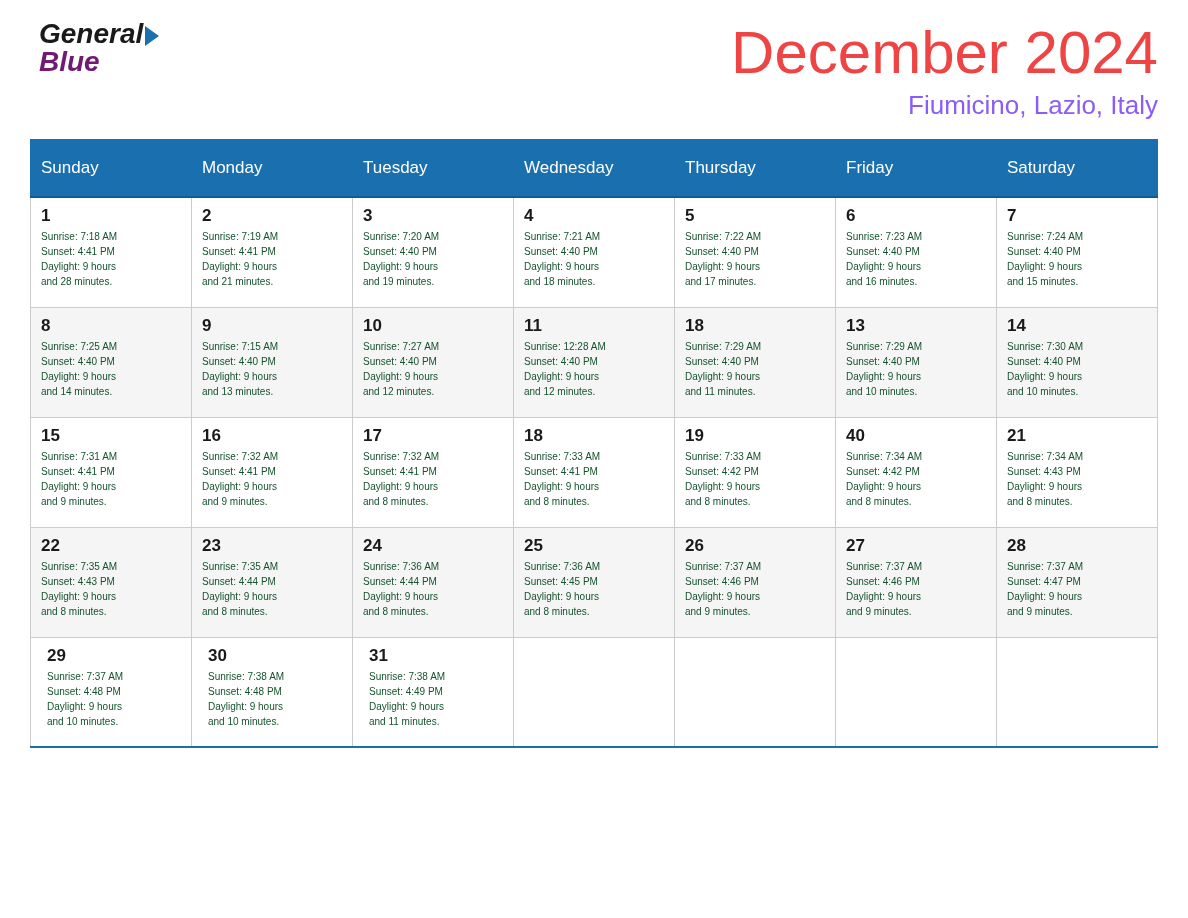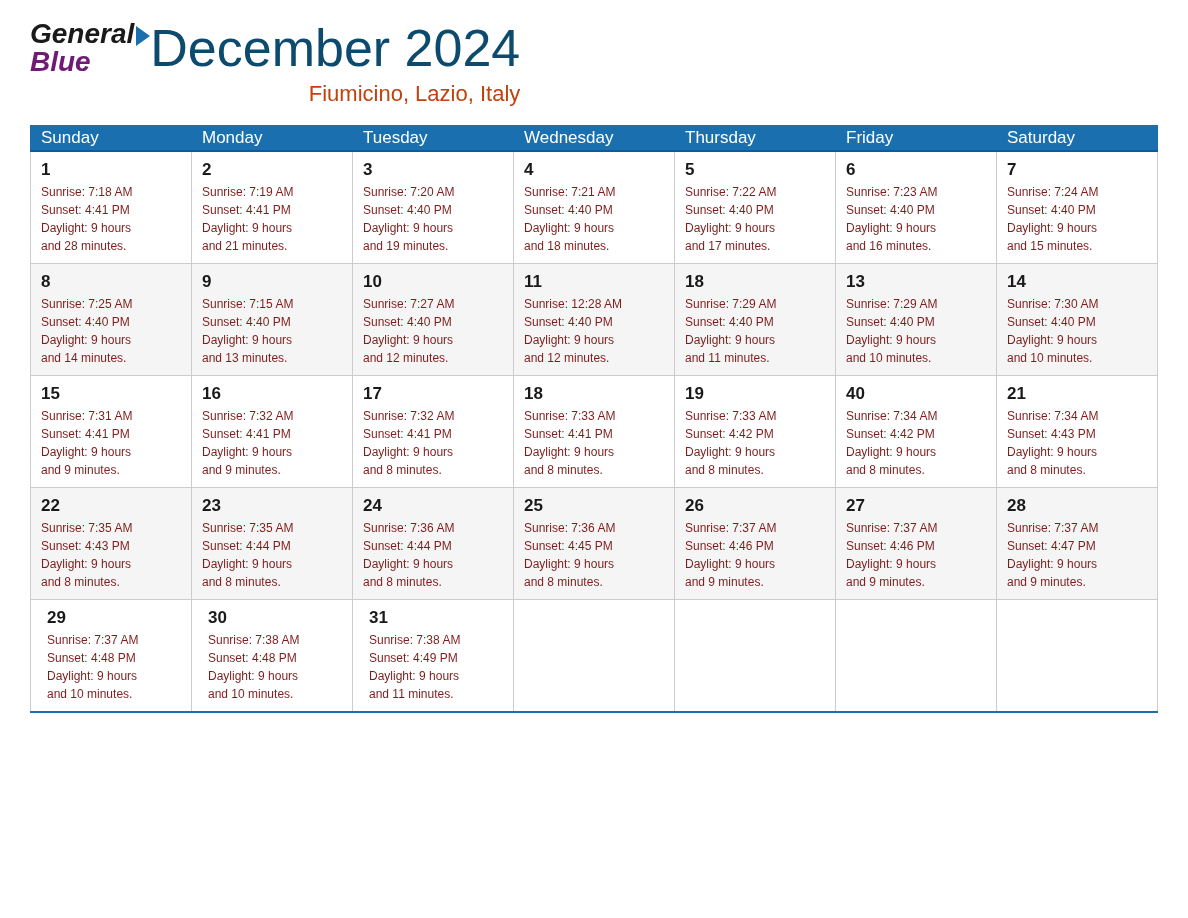--- a/index.html
+++ b/index.html
@@ -5,22 +5,24 @@
     * { box-sizing: border-box; margin: 0; padding: 0; }
     body {
       font-family: Arial, Helvetica, sans-serif;
       background: #fff;
       padding: 20px 30px;
       width: 1188px;
       min-height: 918px;
     }
     .header {
       display: flex;
+      justify-content: space-between;
       align-items: flex-start;
       margin-bottom: 18px;
+      margin-left: 9px;
     }
     .logo {
       display: flex;
       flex-direction: column;
       align-items: flex-start;
       line-height: 1;
     }
     .logo-top {
       display: flex;
       align-items: center;
@@ -43,41 +45,41 @@
     .logo-blue {
       font-size: 28px;
       font-weight: bold;
       color: #701a75;
       font-style: italic;
     }
     .title-block {
       text-align: right;
     }
     .month-title {
-      font-size: 52px;
+      font-size: 60px;
       font-weight: normal;
-      color: #0c4a6e;
+      color: #ef4444;
       line-height: 1.1;
     }
     .location-title {
-      font-size: 22px;
-      color: #c2410c;
+      font-size: 26px;
+      color: #8b5cf6;
       margin-top: 4px;
     }
     .calendar {
       width: 100%;
       border-collapse: collapse;
       border: 1px solid #bbb;
     }
     .calendar th {
       background-color: #1a6faf;
       color: #fff;
       font-size: 17px;
       font-weight: normal;
-      padding: 2px 10px;
+      padding: 18px 10px;
       text-align: left;
       border: 1px solid #1a6faf;
     }
     .calendar td {
       vertical-align: top;
       padding: 8px 10px;
       border: 1px solid #ccc;
       width: 14.28%;
       min-height: 100px;
       height: 110px;
@@ -88,22 +90,22 @@
     .calendar tr:nth-child(even) td {
       background-color: #f5f5f5;
     }
     .day-number {
       font-size: 17px;
       font-weight: bold;
       color: #1a1a1a;
       margin-bottom: 3px;
     }
     .day-info {
-      font-size: 12px;
-      color: #7f1d1d;
+      font-size: 10px;
+      color: #14532d;
       line-height: 1.5;
     }
     .empty-cell {
       background-color: #f5f5f5;
     }
     .row-last td {
       border-bottom: 2px solid #1a6faf;
       padding-left: 16px;
     }
     .calendar thead tr th {

